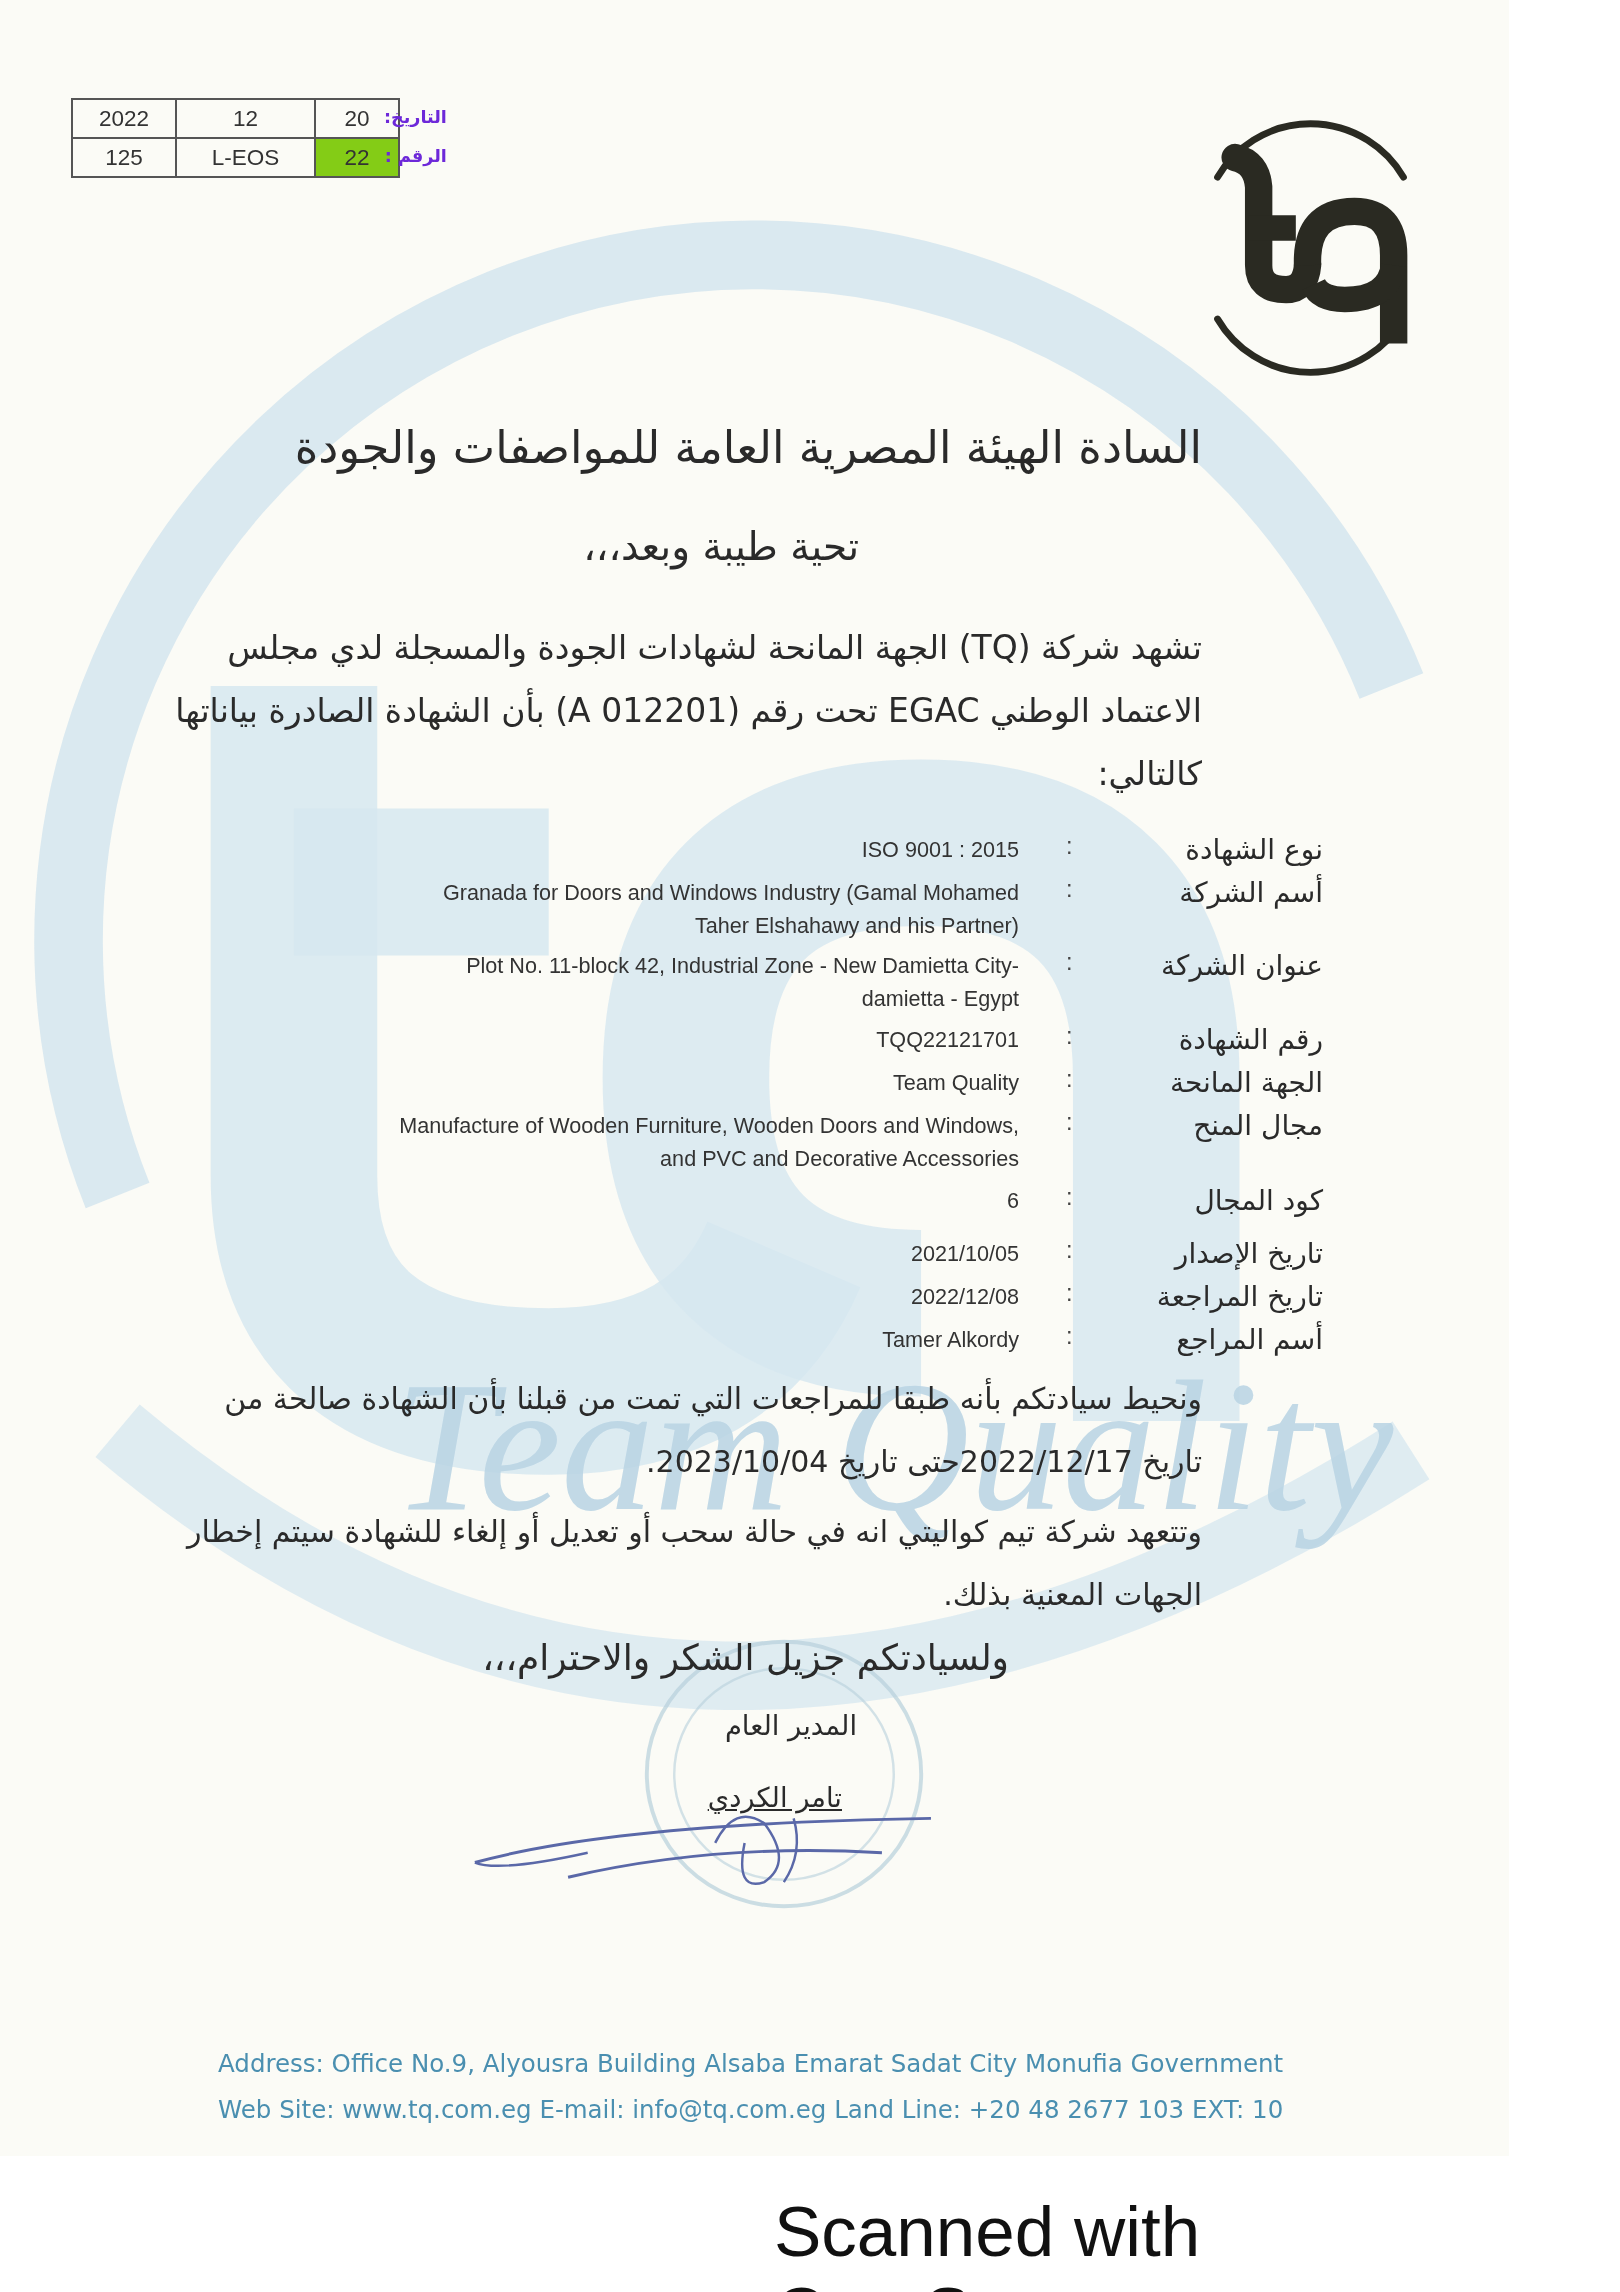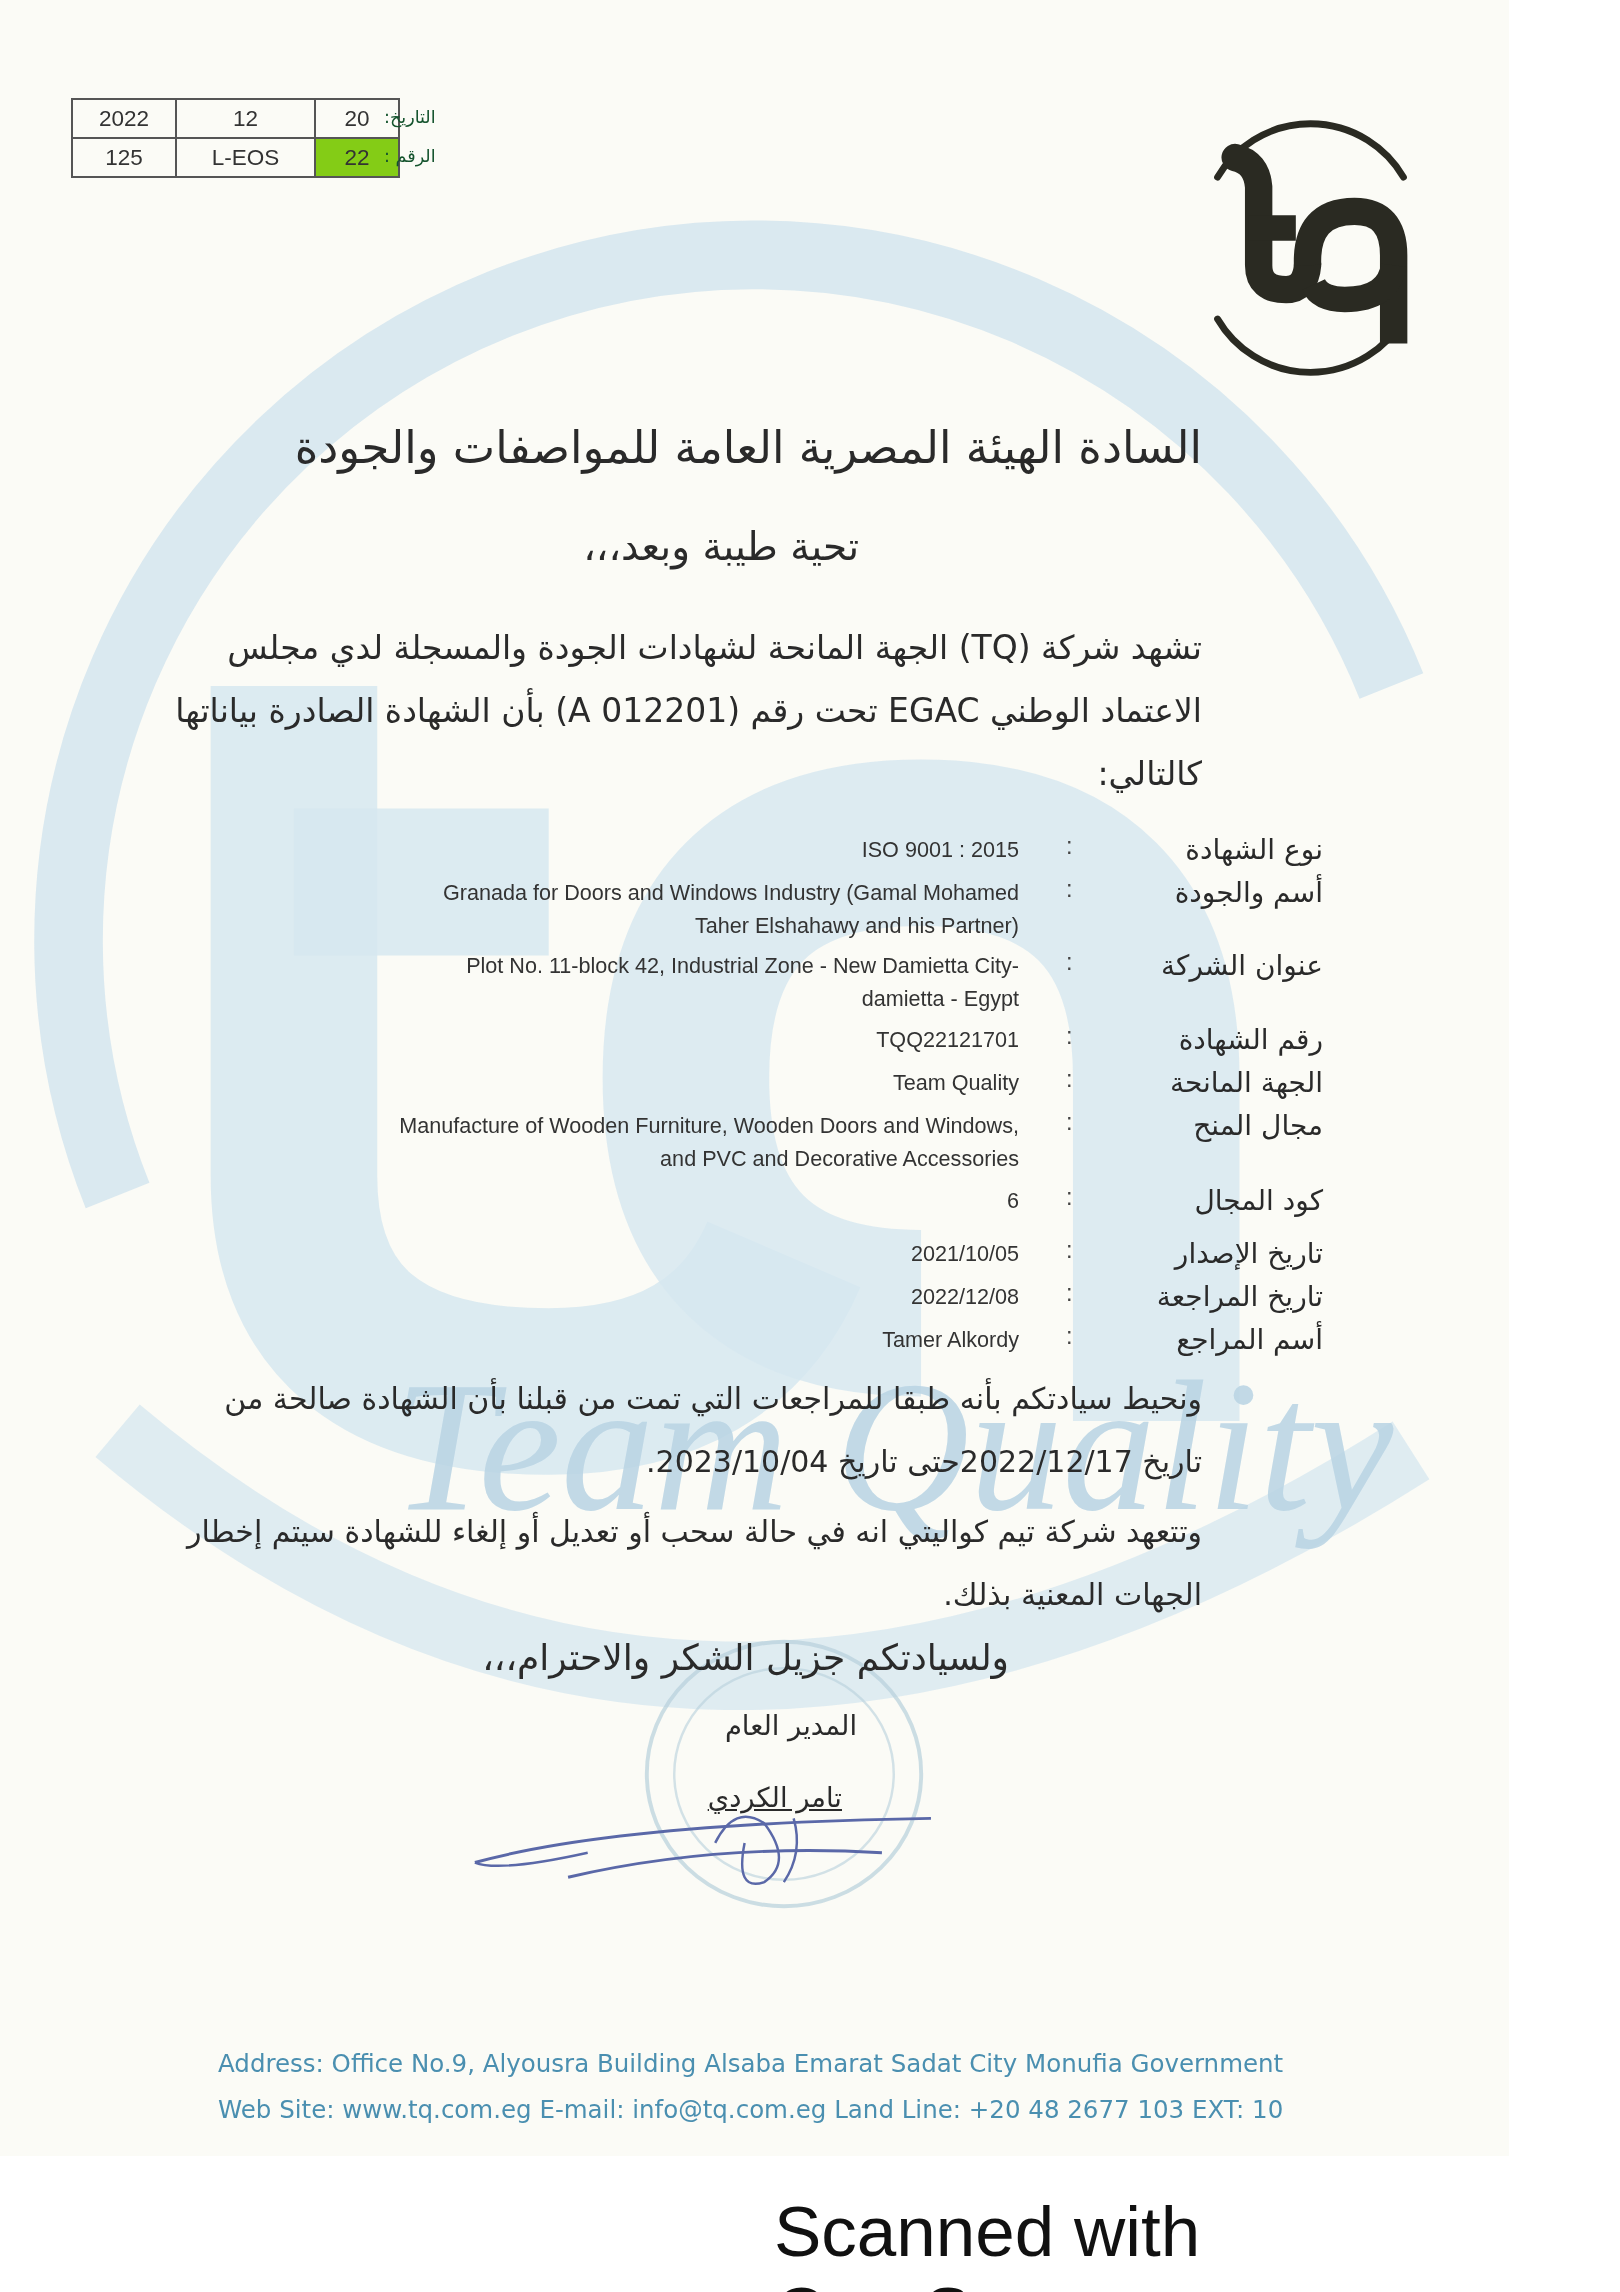--- a/index.html
+++ b/index.html
@@ -24,21 +24,21 @@
   }
   .ref-table td {
     border:2px solid #555; height:37px; text-align:center; padding:0;
   }
   .ref-table td.c1 { width:102px;border-radius:11px; }
   .ref-table td.c2 { width:137px; }
   .ref-table td.c3 { width:82px; }
   .ref-table td.shade { background:#84cc16; }
   .ref-labels {
     position:absolute; left:384px; top:98px; direction:rtl;
-    font-size:17.6px; font-weight:normal; color:#14532d; line-height:39px;
+    font-size:17.6px; font-weight:bold; color:#6d28d9; line-height:39px;
   }
   .logo { position:absolute; left:1198px; top:118px; width:225px; height:265px; }
 
   .ar { direction:rtl; text-align:right; position:absolute; color:#2a2a2a; }
   .title { right:307px; top:421px; font-size:45px; }
   .greet { right:650px; top:524px; font-size:39px; }
   .para1 { right:307px; top:616px; width:1029px; font-size:33px; line-height:63px; }
 
   .rows { position:absolute; left:0; top:833px; width:1509px; }
   .row { position:absolute; left:0; width:1509px; }
@@ -109,21 +109,21 @@
   <div class="ar greet">تحية طيبة وبعد،،،</div>
   <div class="ar para1">تشهد شركة (TQ) الجهة المانحة لشهادات الجودة والمسجلة لدي مجلس الاعتماد الوطني EGAC تحت رقم (A 012201) بأن الشهادة الصادرة بياناتها كالتالي:</div>
 
   <div class="rows">
     <div class="row" style="top:0px">
       <span class="lbl">نوع الشهادة</span>
       <span class="colon">:</span>
       <span class="val">ISO  9001 : 2015</span>
     </div>
     <div class="row" style="top:43px">
-      <span class="lbl">أسم والجودة</span>
+      <span class="lbl">أسم الشركة</span>
       <span class="colon">:</span>
       <span class="val">Granada for Doors and Windows Industry (Gamal Mohamed
 Taher Elshahawy and his Partner)</span>
     </div>
     <div class="row" style="top:116px">
       <span class="lbl">عنوان الشركة</span>
       <span class="colon">:</span>
       <span class="val">Plot No. 11-block 42, Industrial Zone - New Damietta City-
 damietta - Egypt</span>
     </div>

